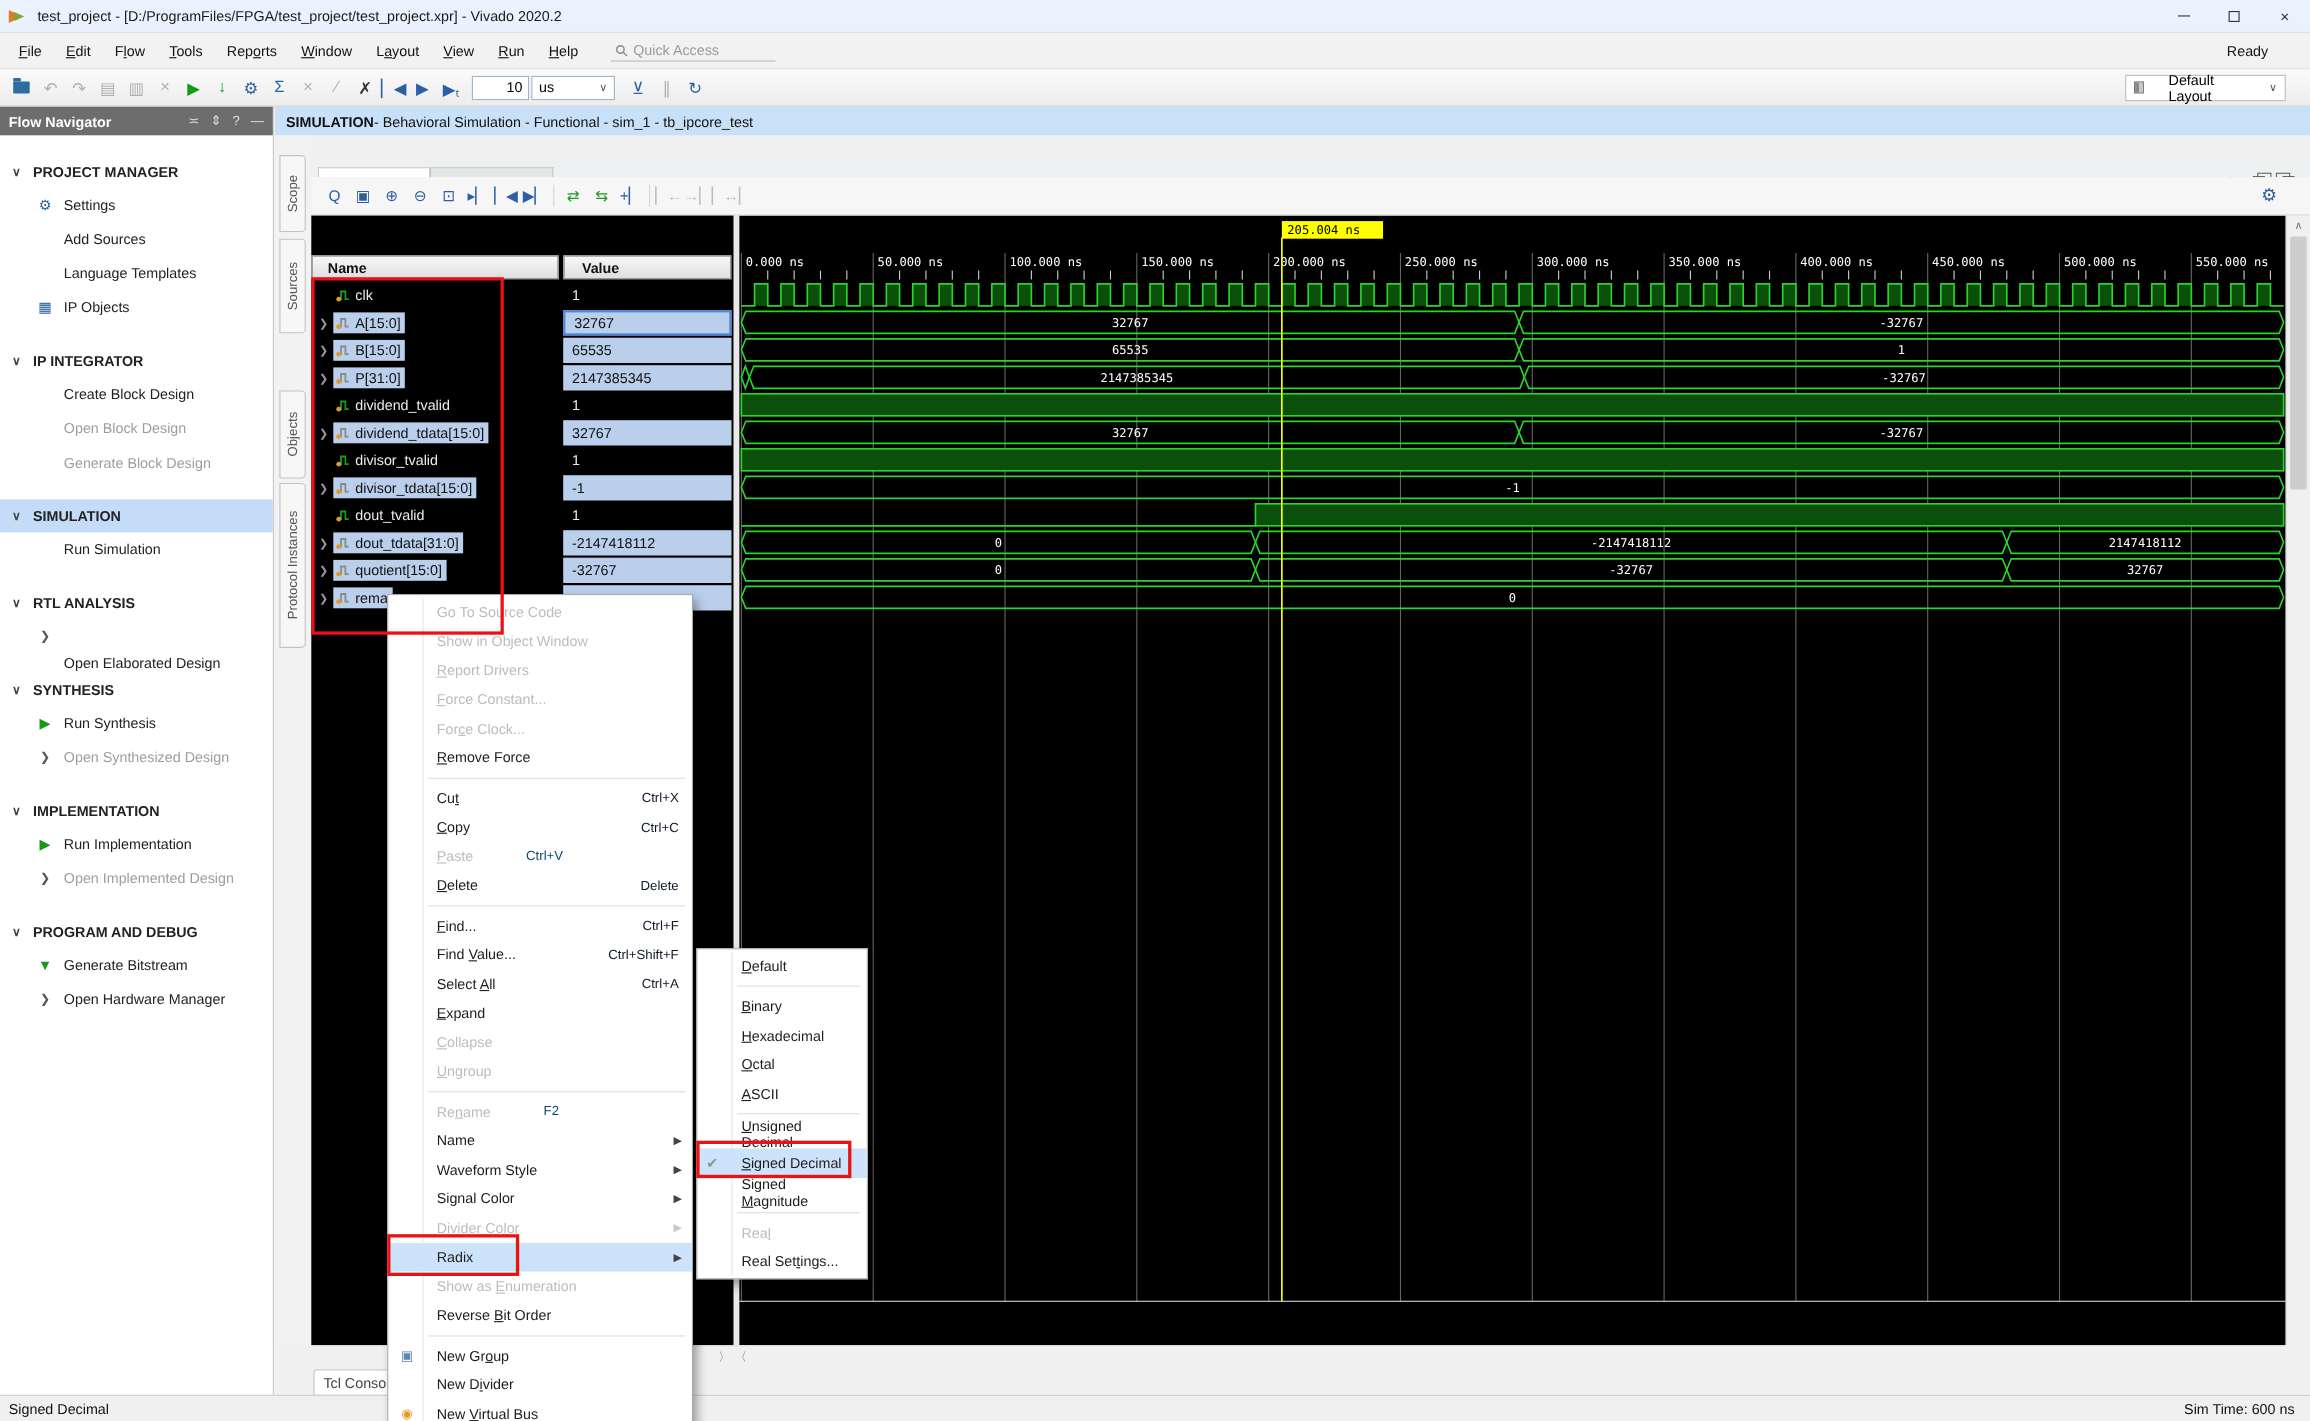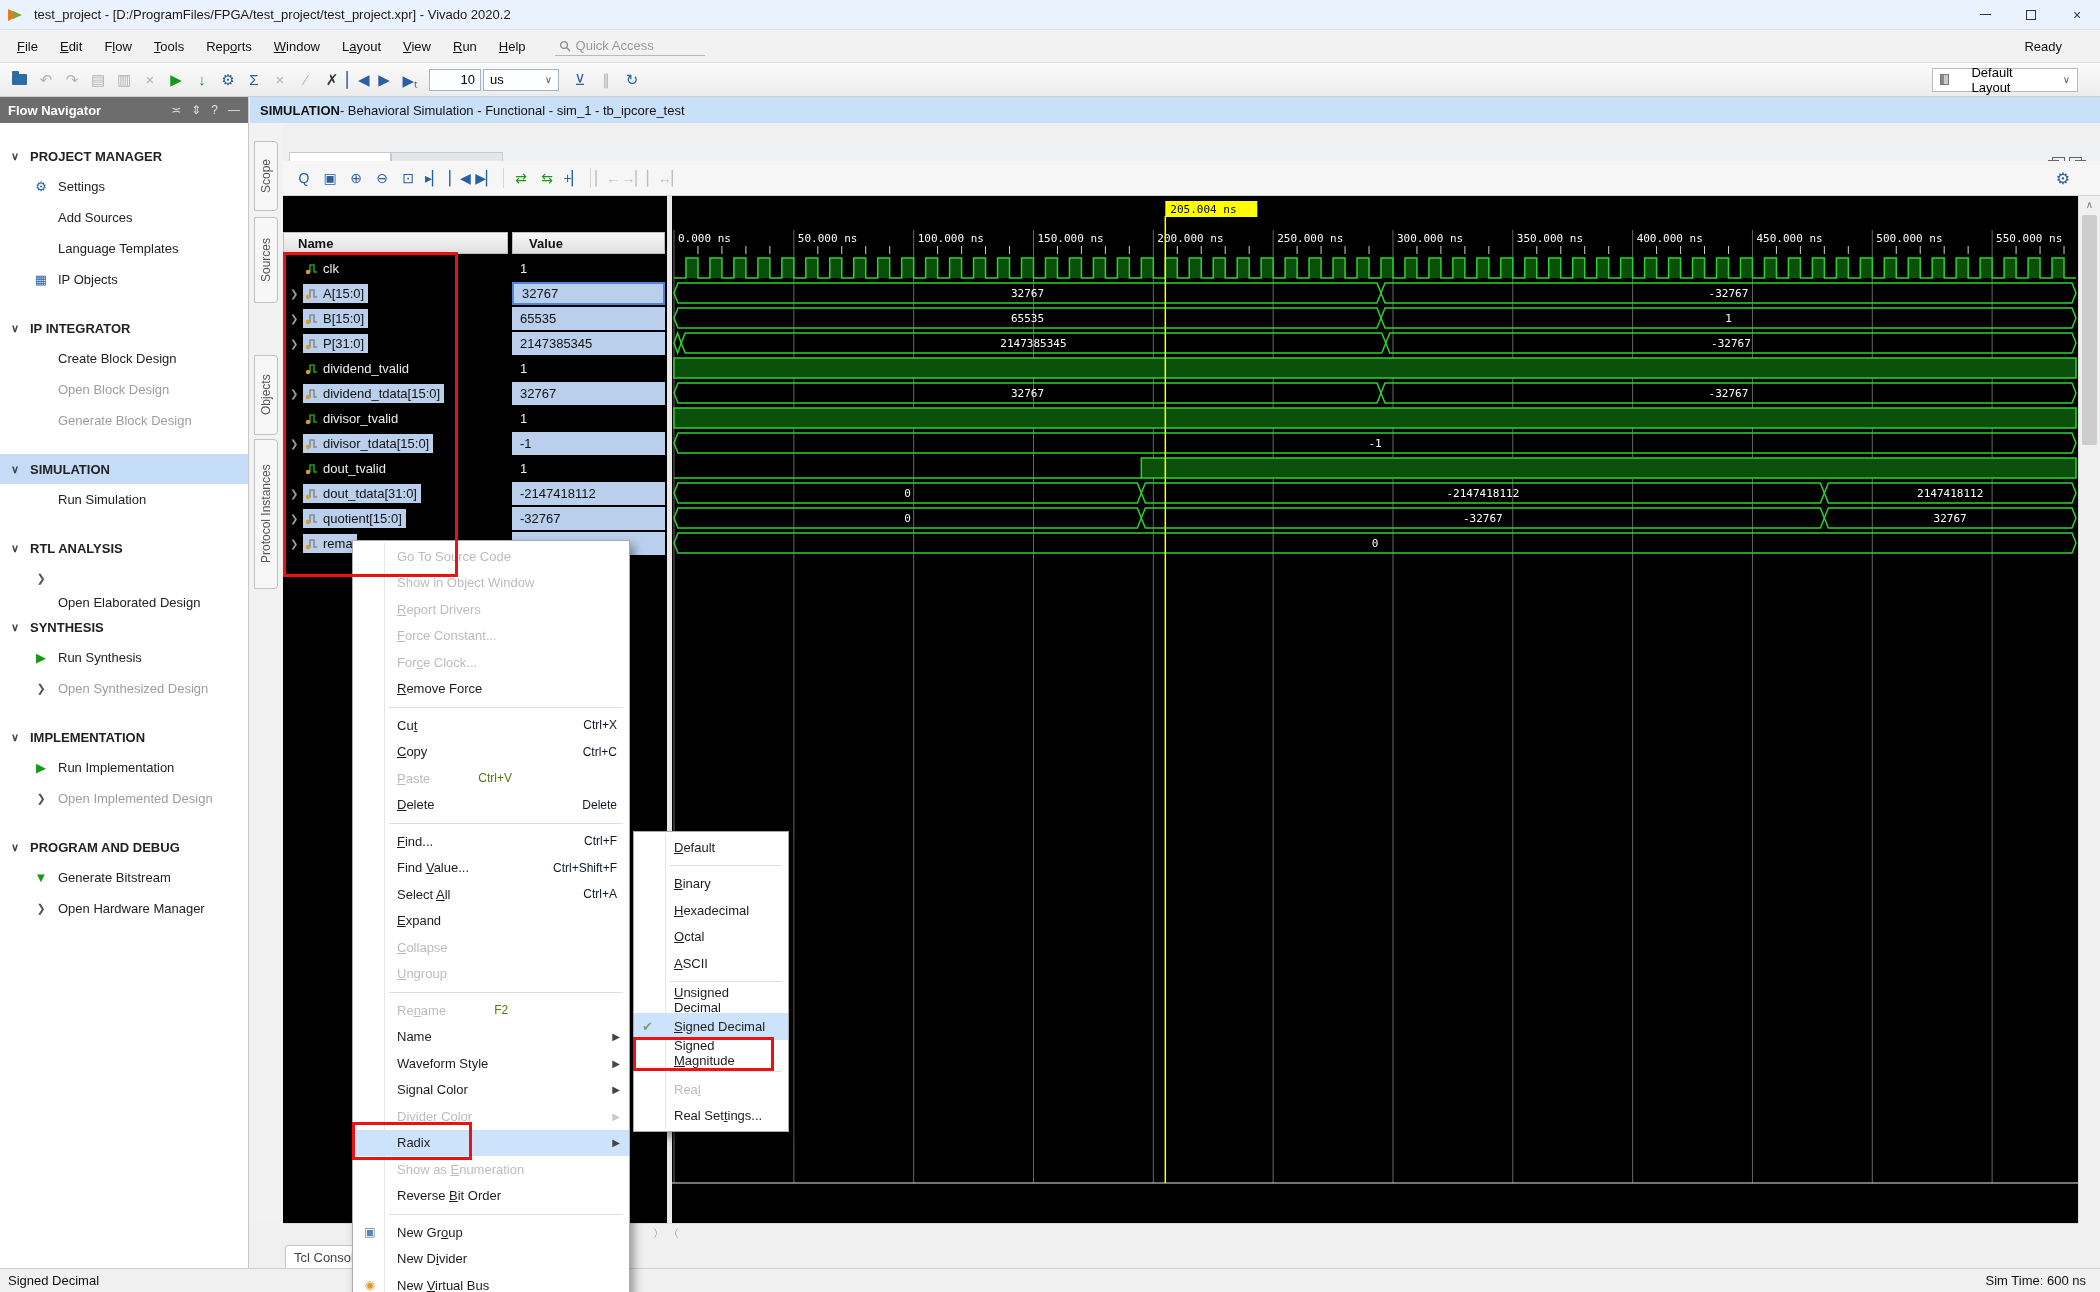--- a/index.html
+++ b/index.html
@@ -89,29 +89,29 @@
   #hscrollstrip .collapse { margin-left:370px; }
   #tcltab { left:285px; top:1245px; width:100px; height:24px; background:#fff; border:1px solid #c5c5c5; border-radius:3px 3px 0 0; display:flex; align-items:center; padding-left:8px; color:#444; }
 
   #statusbar { left:0; top:1268px; width:2100px; height:24px; background:#f0f0f0; border-top:1px solid #cfcfcf; display:flex; align-items:center; }
   #statusbar .left { margin-left:8px; color:#111; }
   #statusbar .right { margin-left:auto; margin-right:14px; color:#111; }
 
   
   .menu { background:#fff; border:1px solid #ababab; box-shadow:4px 5px 9px rgba(0,0,0,.38); padding:2px 0; z-index:50; position:absolute; }
   #ctxmenu { left:352px; top:540px; width:278px; }
-  #submenu { left:633px; top:831px; width:156px; }
+  #submenu { left:633px; top:862px; width:156px; }
   .gline { position:absolute; top:2px; bottom:2px; width:1px; background:#e6e6e6; }
   #ctxmenu .gline { left:31px; } #submenu .gline { left:31px; }
   .mi { height:26.5px; display:flex; align-items:center; padding-left:44px; padding-right:12px; color:#1d1d1d; position:relative; }
   #submenu .mi { padding-left:40px; }
   .mi.dis { color:#bcbcbc; }
   .mi.hl { background:#cde3fb; }
   .mi .sc { margin-left:auto; color:#0f172a; font-size:12px; }
-  .mi.dis .sc { color:#4d7c0f;margin-left:48px; }
+  .mi.dis .sc { color:#0c4a6e;margin-left:48px; }
   .mi .arr { position:absolute; right:9px; font-size:10px; color:#444; }
   .mi.dis .arr { color:#c9c9c9; }
   .mi .ic { position:absolute; left:7px; width:20px; text-align:center; font-size:12px; }
   .mi .chk { position:absolute; left:8px; color:#79a07c; font-size:13px; }
   .msep { height:10px; display:flex; align-items:center; }
   .msep div { height:1px; background:#dedede; flex:1; margin:0 6px 0 36px; }
 
   .redbox { position:absolute; border:3px solid #ec1212; z-index:70; pointer-events:none; }
   #redbox-names { left:283px; top:252px; width:175px; height:325px; }
   #redbox-radix { left:352px; top:1122px; width:120px; height:38px; }

